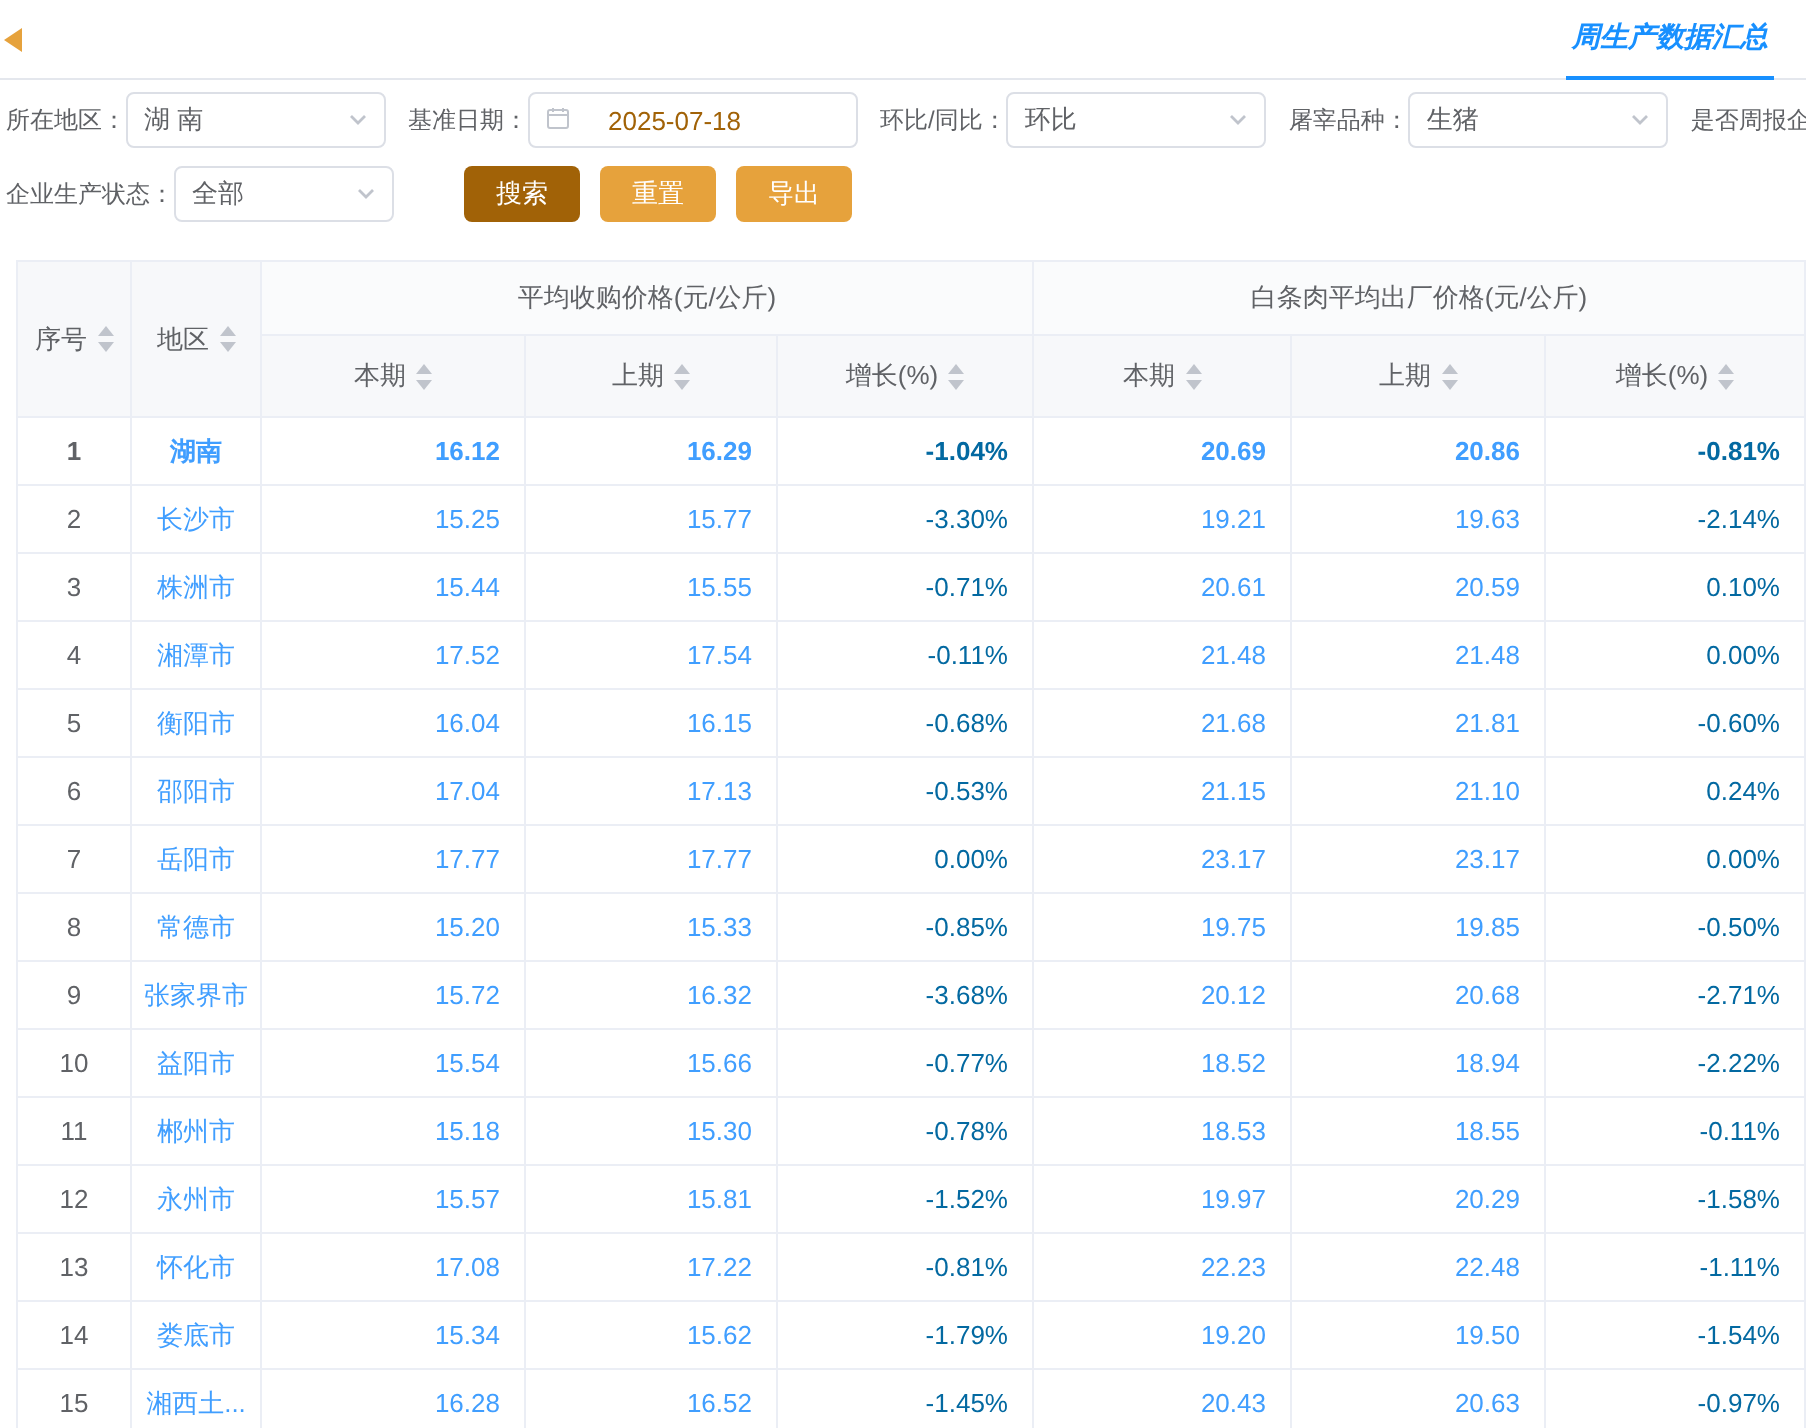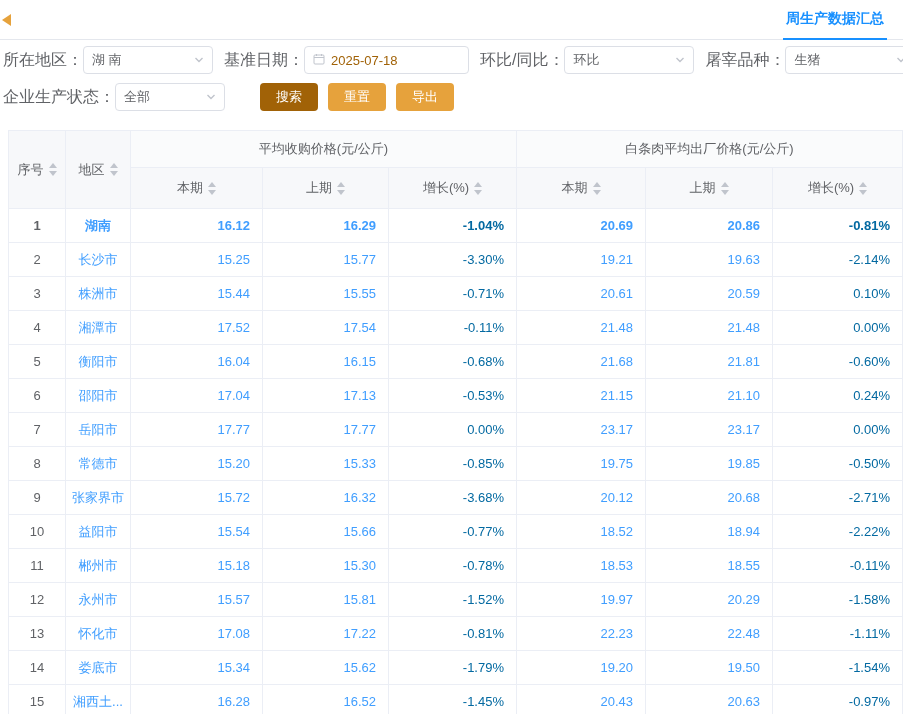--- a/index.html
+++ b/index.html
@@ -17,31 +17,31 @@
   }
   .collapse-icon {
     width:0; height:0; margin-left:2px;
     border-top:6px solid transparent; border-bottom:6px solid transparent;
     border-right:9px solid #E6A23C; cursor:pointer;
   }
   .tab-title {
     height:40px; display:flex; align-items:center;
     margin-right:16px; padding:0 3px;
     color:#1890ff; font-weight:700; font-size:14px;
-    border-bottom:2px solid #1890ff; cursor:pointer;
+    border-bottom:2px solid #1890ff; cursor:pointer;font-style:italic;
   }
   
   .filters { padding:6px 0 2px 3px; }
   .filter-row { display:flex; align-items:center; margin-bottom:9px; white-space:nowrap; }
   .filter-item { display:flex; align-items:center; margin-right:11px; }
-  .filter-label { color:#606266; font-size:16px; }
+  .filter-label { color:#606266; font-size:12px; }
   .select, .date-input {
     height:28px; background:#fff; border:1px solid #dcdfe6; border-radius:4px;
     display:inline-flex; align-items:center; justify-content:space-between;
-    padding:12px 8px; color:#606266; cursor:pointer;
+    padding:12px 8px; color:#606266; cursor:pointer;gap:13px;
   }
   .select .sel-value { flex:1; overflow:hidden; text-overflow:ellipsis; }
   .select svg, .date-input svg { flex:none; }
   .date-input { justify-content:flex-start; cursor:text; }
   .date-input .date-value { margin-left:6px; color:#a16207; }
   .w130 { width:130px; } .w165 { width:165px; } .w110 { width:110px; }
   .btn {
     height:28px; padding:0 16px; border:none; border-radius:4px;
     color:#fff; font-size:13px; cursor:pointer; margin-left:10px;
     font-family:inherit;

